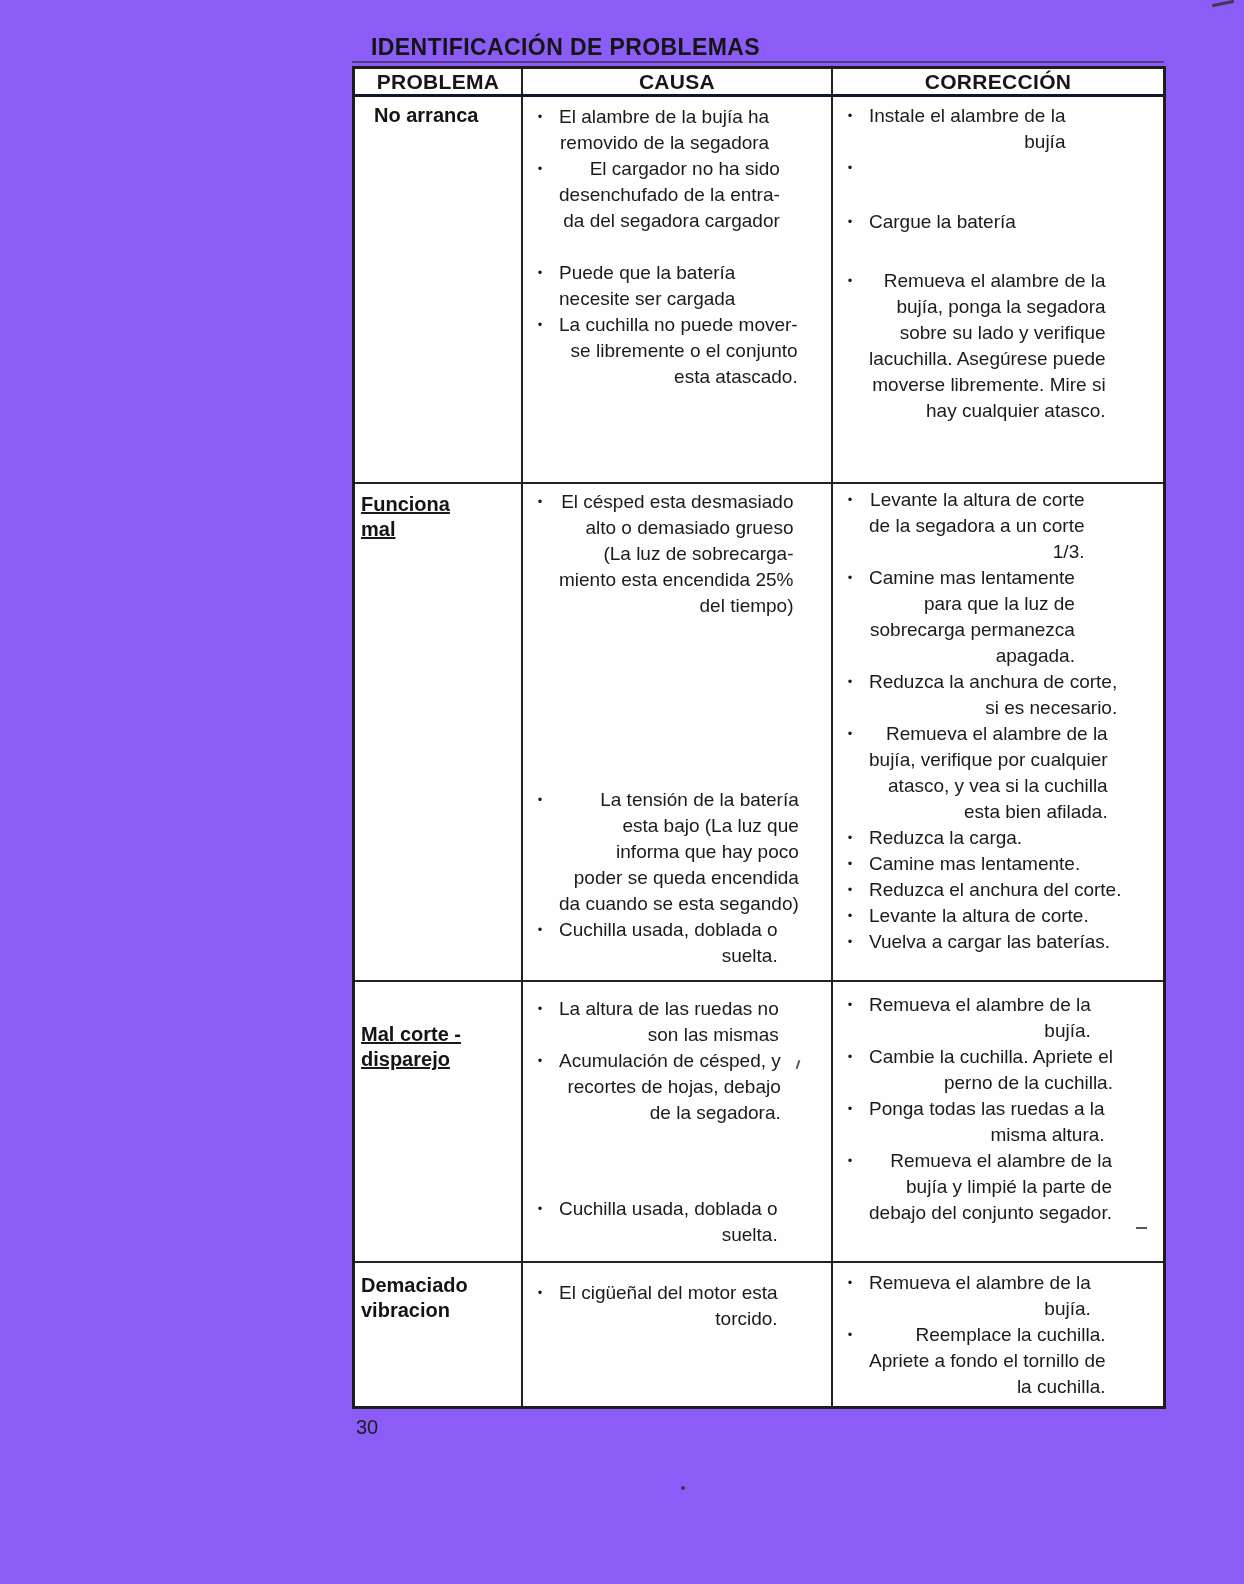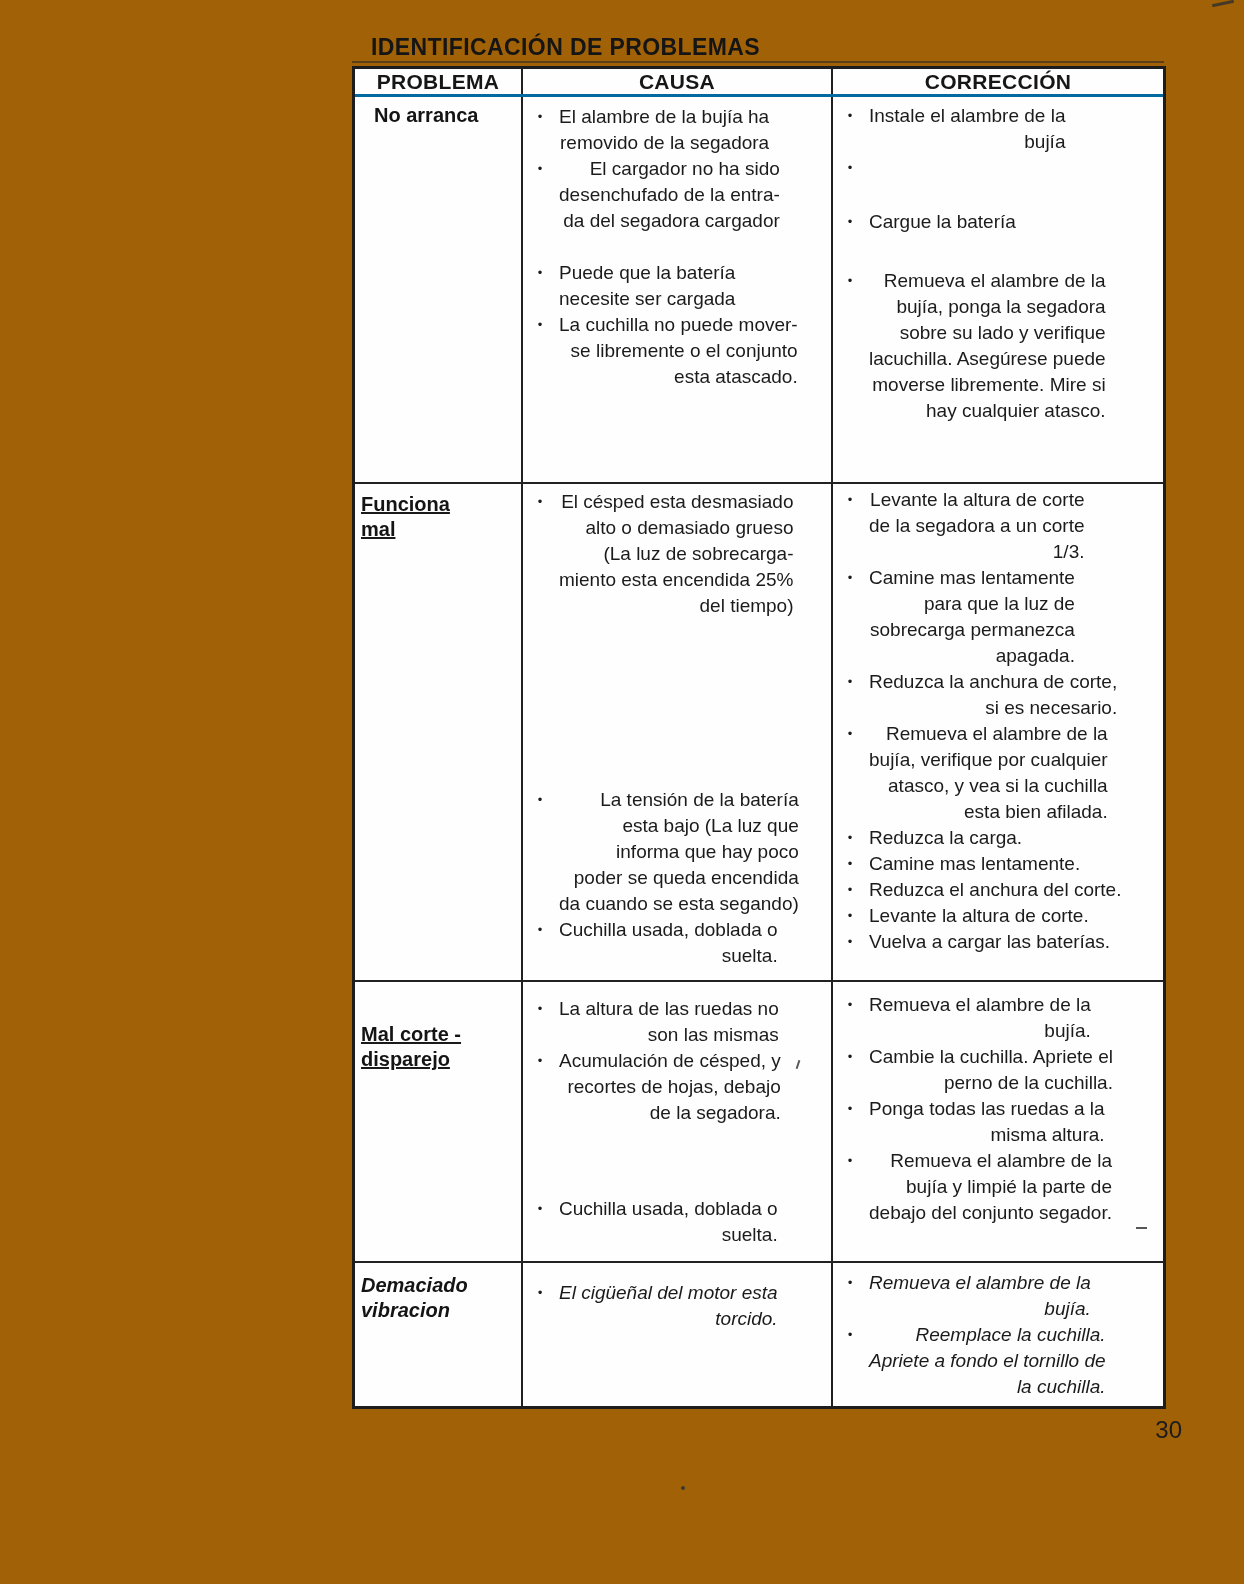--- a/index.html
+++ b/index.html
@@ -1,40 +1,40 @@
 <!DOCTYPE html>
 <html><head>
 <meta charset="utf-8">
 <style>
   html,body{margin:0;padding:0;background:#ffffff;}
   .page{
-    position:relative;width:1244px;height:1584px;background:#a16207;
+    position:relative;width:1244px;height:1584px;background:#8b5cf6;
     font-family:"Liberation Sans","DejaVu Sans",sans-serif;color:#1a1a1a;
     overflow:hidden;
   }
   .title{
     position:absolute;left:371px;top:34px;margin:0;
     font-size:23px;font-weight:bold;letter-spacing:.4px;color:#151515;
   }
   .tbl{
     position:absolute;left:352px;top:66px;width:814px;
     border:3px solid #1d1d1d;box-sizing:border-box;background:#fefefe;
   }
   .topline{position:absolute;left:352px;top:61px;width:812px;height:2px;background:#222;opacity:.55;}
   .hrow{
     display:grid;grid-template-columns:166px 310px 332px;
-    height:28px;border-bottom:3px solid #0369a1;box-sizing:border-box;text-align:center;
+    height:28px;border-bottom:3px solid #0f172a;box-sizing:border-box;text-align:center;
   }
   .hcell{
     display:flex;align-items:center;justify-content:center;
     font-weight:bold;font-size:21px;letter-spacing:.3px;color:#161616;
   }
   .hc2,.hc3{border-left:2px solid #202020;}
   .row{display:grid;grid-template-columns:166px 310px 332px;box-sizing:border-box;border-bottom:2px solid #222;}
-  .row:last-child{border-bottom:none;font-style:italic;}
+  .row:last-child{border-bottom:none;}
   .r1{min-height:387px;}
   .r2{min-height:498px;}
   .r3{min-height:281px;}
   .r4{min-height:138px;}
   .cell{box-sizing:border-box;}
   .ccell,.kcell{border-left:2px solid #202020;}
   .pcell{padding:4px 2px 6px 4px;}
   .plabel{
     display:block;font-weight:bold;font-size:20px;line-height:25px;
     white-space:pre-line;color:#141414;
@@ -54,22 +54,22 @@
     flex:0 0 14px;width:14px;text-align:center;font-size:13px;line-height:26px;
     margin-right:12px;margin-left:2px;color:#1c1c1c;
   }
   .t{font-size:19px;line-height:26px;white-space:pre-line;color:#1b1b1b;text-align:right;}
   .g26{margin-top:26px;}
   .g28{margin-top:28px;}
   .g33{margin-top:33px;}
   .g70{margin-top:70px;}
   .g168{margin-top:168px;}
   .pagenum{
-    position:absolute;left:368px;top:1416px;width:814px;text-align:right;
-    font-size:24px;color:#1c1c1c;
+    position:absolute;left:356px;top:1416px;width:814px;text-align:left;
+    font-size:20px;color:#1c1c1c;
   }
   
   .art{position:absolute;}
   .art-squiggle{left:1212px;top:2px;width:22px;height:0;border-top:3px solid #2e2e2e;transform:rotate(-12deg);opacity:.8;}
   .art-dash{left:1136px;top:1227px;width:11px;height:0;border-top:2px solid #3a3a3a;opacity:.85;}
   .art-tick{left:797px;top:1060px;width:2px;height:9px;background:#2e2e2e;transform:rotate(18deg);opacity:.8;}
   .art-dot{left:681px;top:1486px;width:4px;height:4px;border-radius:50%;background:#333;opacity:.9;}
 </style>
 </head>
 <body>

